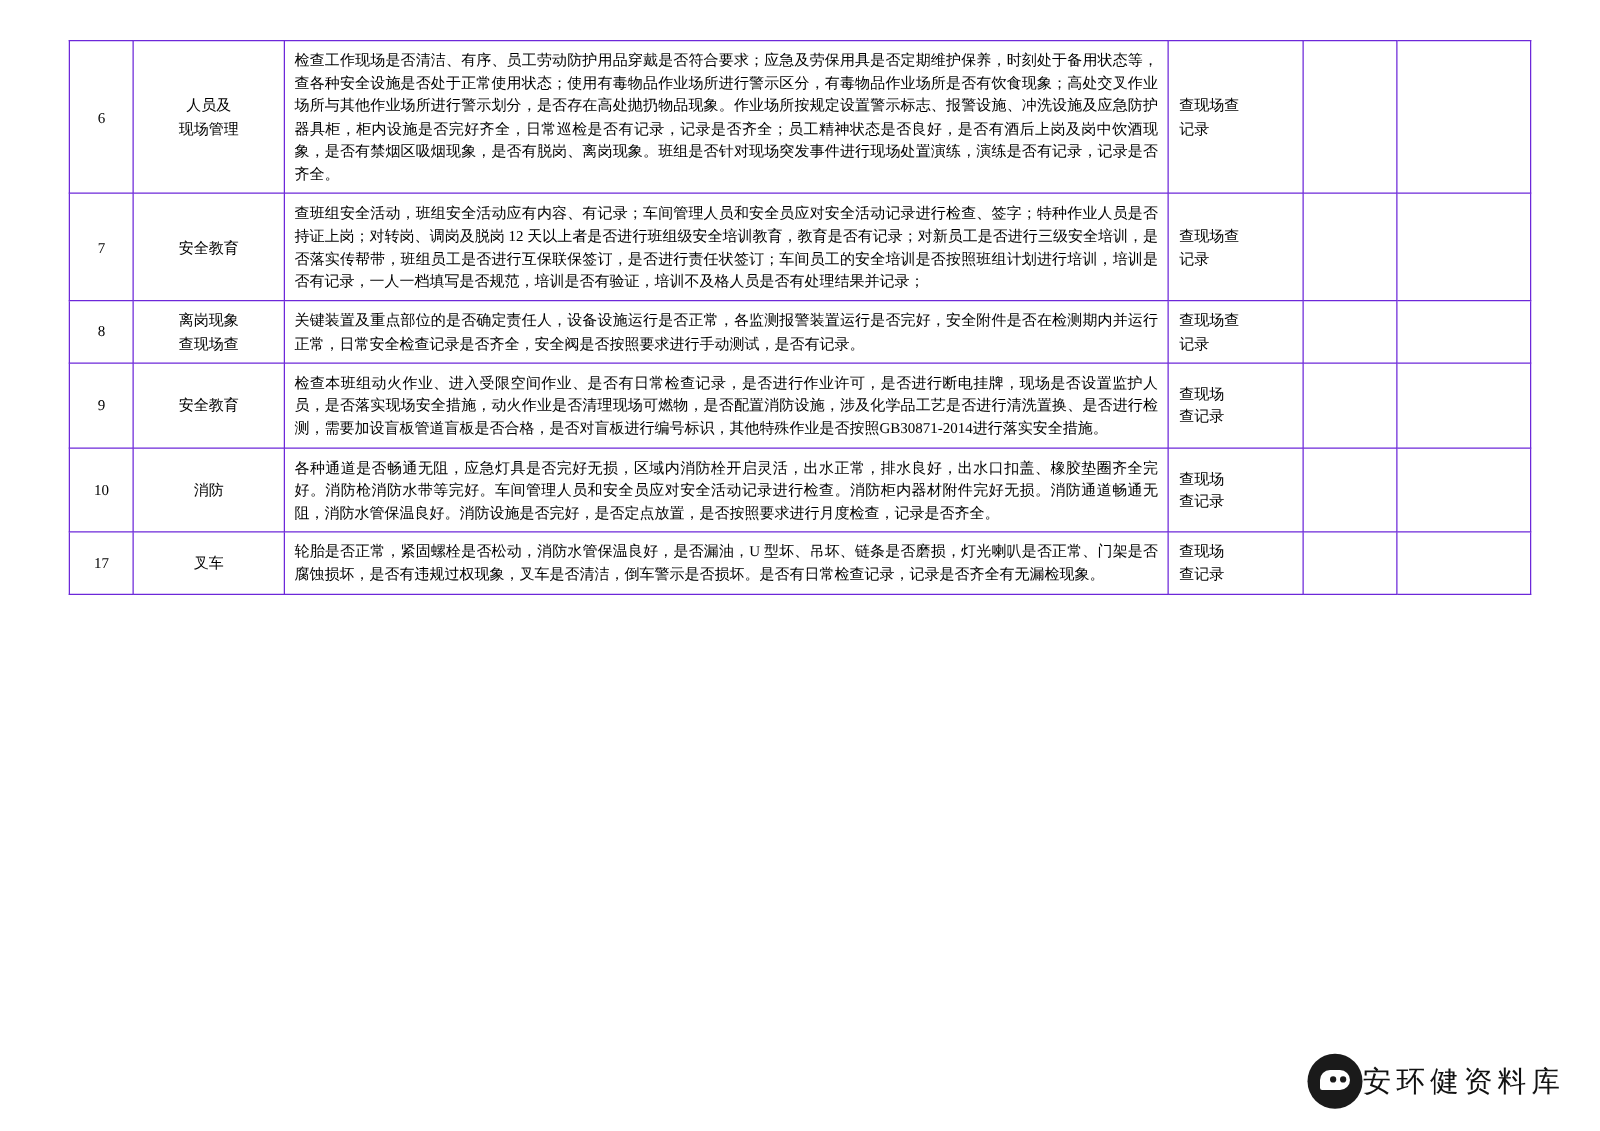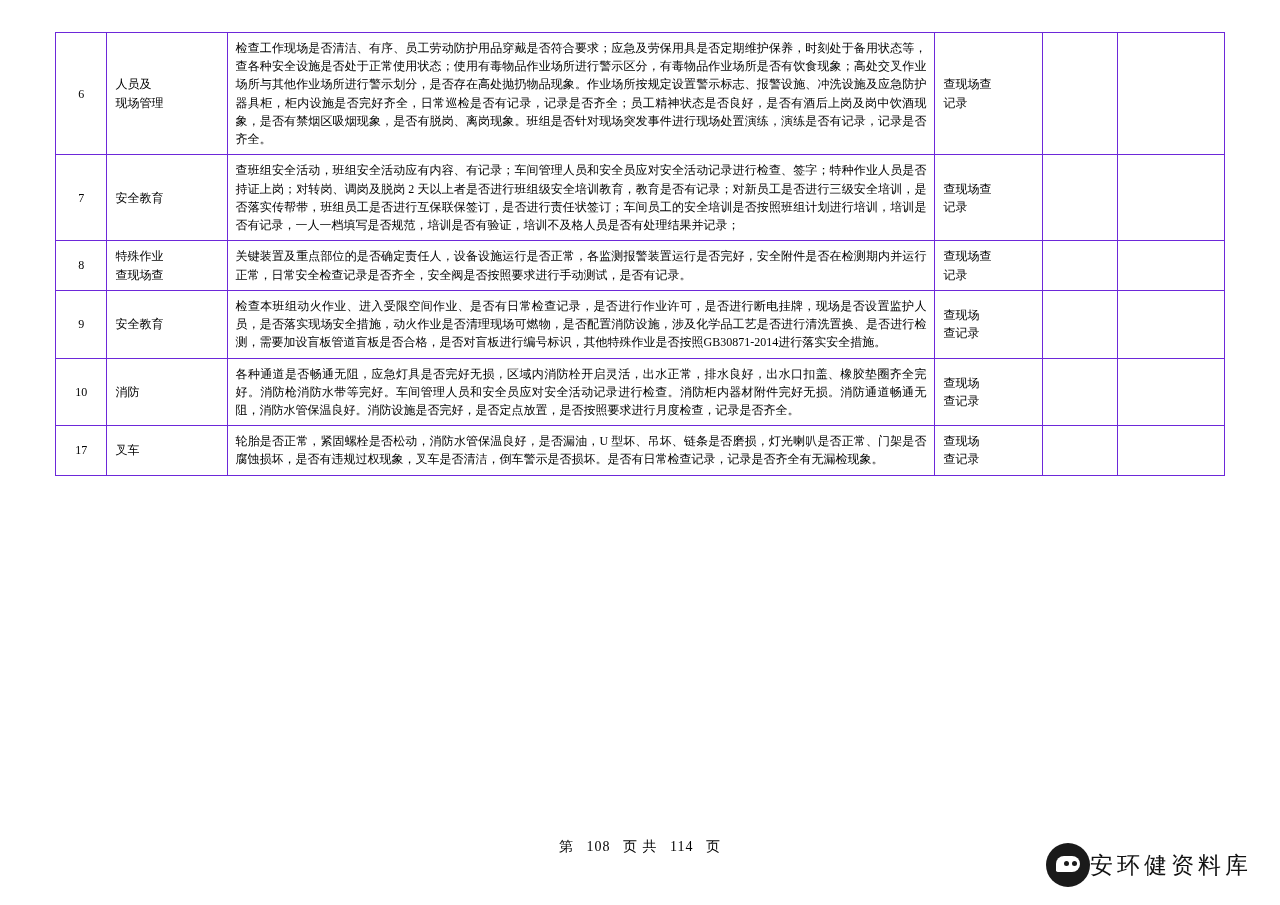--- a/index.html
+++ b/index.html
@@ -43,21 +43,21 @@
   col.c-method { width: 100px; }
   col.c-blank1 { width: 70px; }
   col.c-blank2 { width: 100px; }
 
   td.num {
     text-align: center;
     font-size: 15px;
     font-family: "Liberation Serif", serif;
   }
   td.item {
-    text-align: left;
+    text-align: center;
     font-size: 15px;
     line-height: 1.6;
   }
   td.body {
     text-align: justify;
     text-justify: inter-ideograph;
     font-size: 14.2px;
     line-height: 1.6;
     padding: 8px 10px 8px 8px;
   }
@@ -157,33 +157,33 @@
         </td>
         <td class="blank"></td>
         <td class="blank"></td>
       </tr>
 
       <tr>
         <td class="num">7</td>
         <td class="item">
           <div>安全教育</div>
         </td>
-        <td class="body">查班组安全活动，班组安全活动应有内容、有记录；车间管理人员和安全员应对安全活动记录进行检查、签字；特种作业人员是否持证上岗；对转岗、调岗及脱岗 2 天以上者是否进行班组级安全培训教育，教育是否有记录；对新员工是否进行三级安全培训，是否落实传帮带，班组员工是否进行互保联保签订，是否进行责任状签订；车间员工的安全培训是否按照班组计划进行培训，培训是否有记录，一人一档填写是否规范，培训是否有验证，培训不及格人员是否有处理结果并记录；</td>
+        <td class="body">查班组安全活动，班组安全活动应有内容、有记录；车间管理人员和安全员应对安全活动记录进行检查、签字；特种作业人员是否持证上岗；对转岗、调岗及脱岗 12 天以上者是否进行班组级安全培训教育，教育是否有记录；对新员工是否进行三级安全培训，是否落实传帮带，班组员工是否进行互保联保签订，是否进行责任状签订；车间员工的安全培训是否按照班组计划进行培训，培训是否有记录，一人一档填写是否规范，培训是否有验证，培训不及格人员是否有处理结果并记录；</td>
         <td class="method">
           <div>查现场查</div>
           <div>记录</div>
         </td>
         <td class="blank"></td>
         <td class="blank"></td>
       </tr>
 
       <tr>
         <td class="num">8</td>
         <td class="item">
-          <div>特殊作业</div>
+          <div>离岗现象</div>
           <div>查现场查</div>
         </td>
         <td class="body">关键装置及重点部位的是否确定责任人，设备设施运行是否正常，各监测报警装置运行是否完好，安全附件是否在检测期内并运行正常，日常安全检查记录是否齐全，安全阀是否按照要求进行手动测试，是否有记录。</td>
         <td class="method">
           <div>查现场查</div>
           <div>记录</div>
         </td>
         <td class="blank"></td>
         <td class="blank"></td>
       </tr>
@@ -225,26 +225,19 @@
         <td class="method">
           <div>查现场</div>
           <div>查记录</div>
         </td>
         <td class="blank"></td>
         <td class="blank"></td>
       </tr>
     </tbody>
   </table>
 
-  <div class="footer">
-    <span class="pn">第</span>
-    <span class="pn">108</span>
-    <span class="pn">页 共</span>
-    <span class="pn">114</span>
-    <span class="pn">页</span>
-  </div>
 
   <div class="wm">
     <div class="wm-logo"></div>
     <div class="wm-text">安环健资料库</div>
   </div>
 
 </div>
 
 </body></html>

